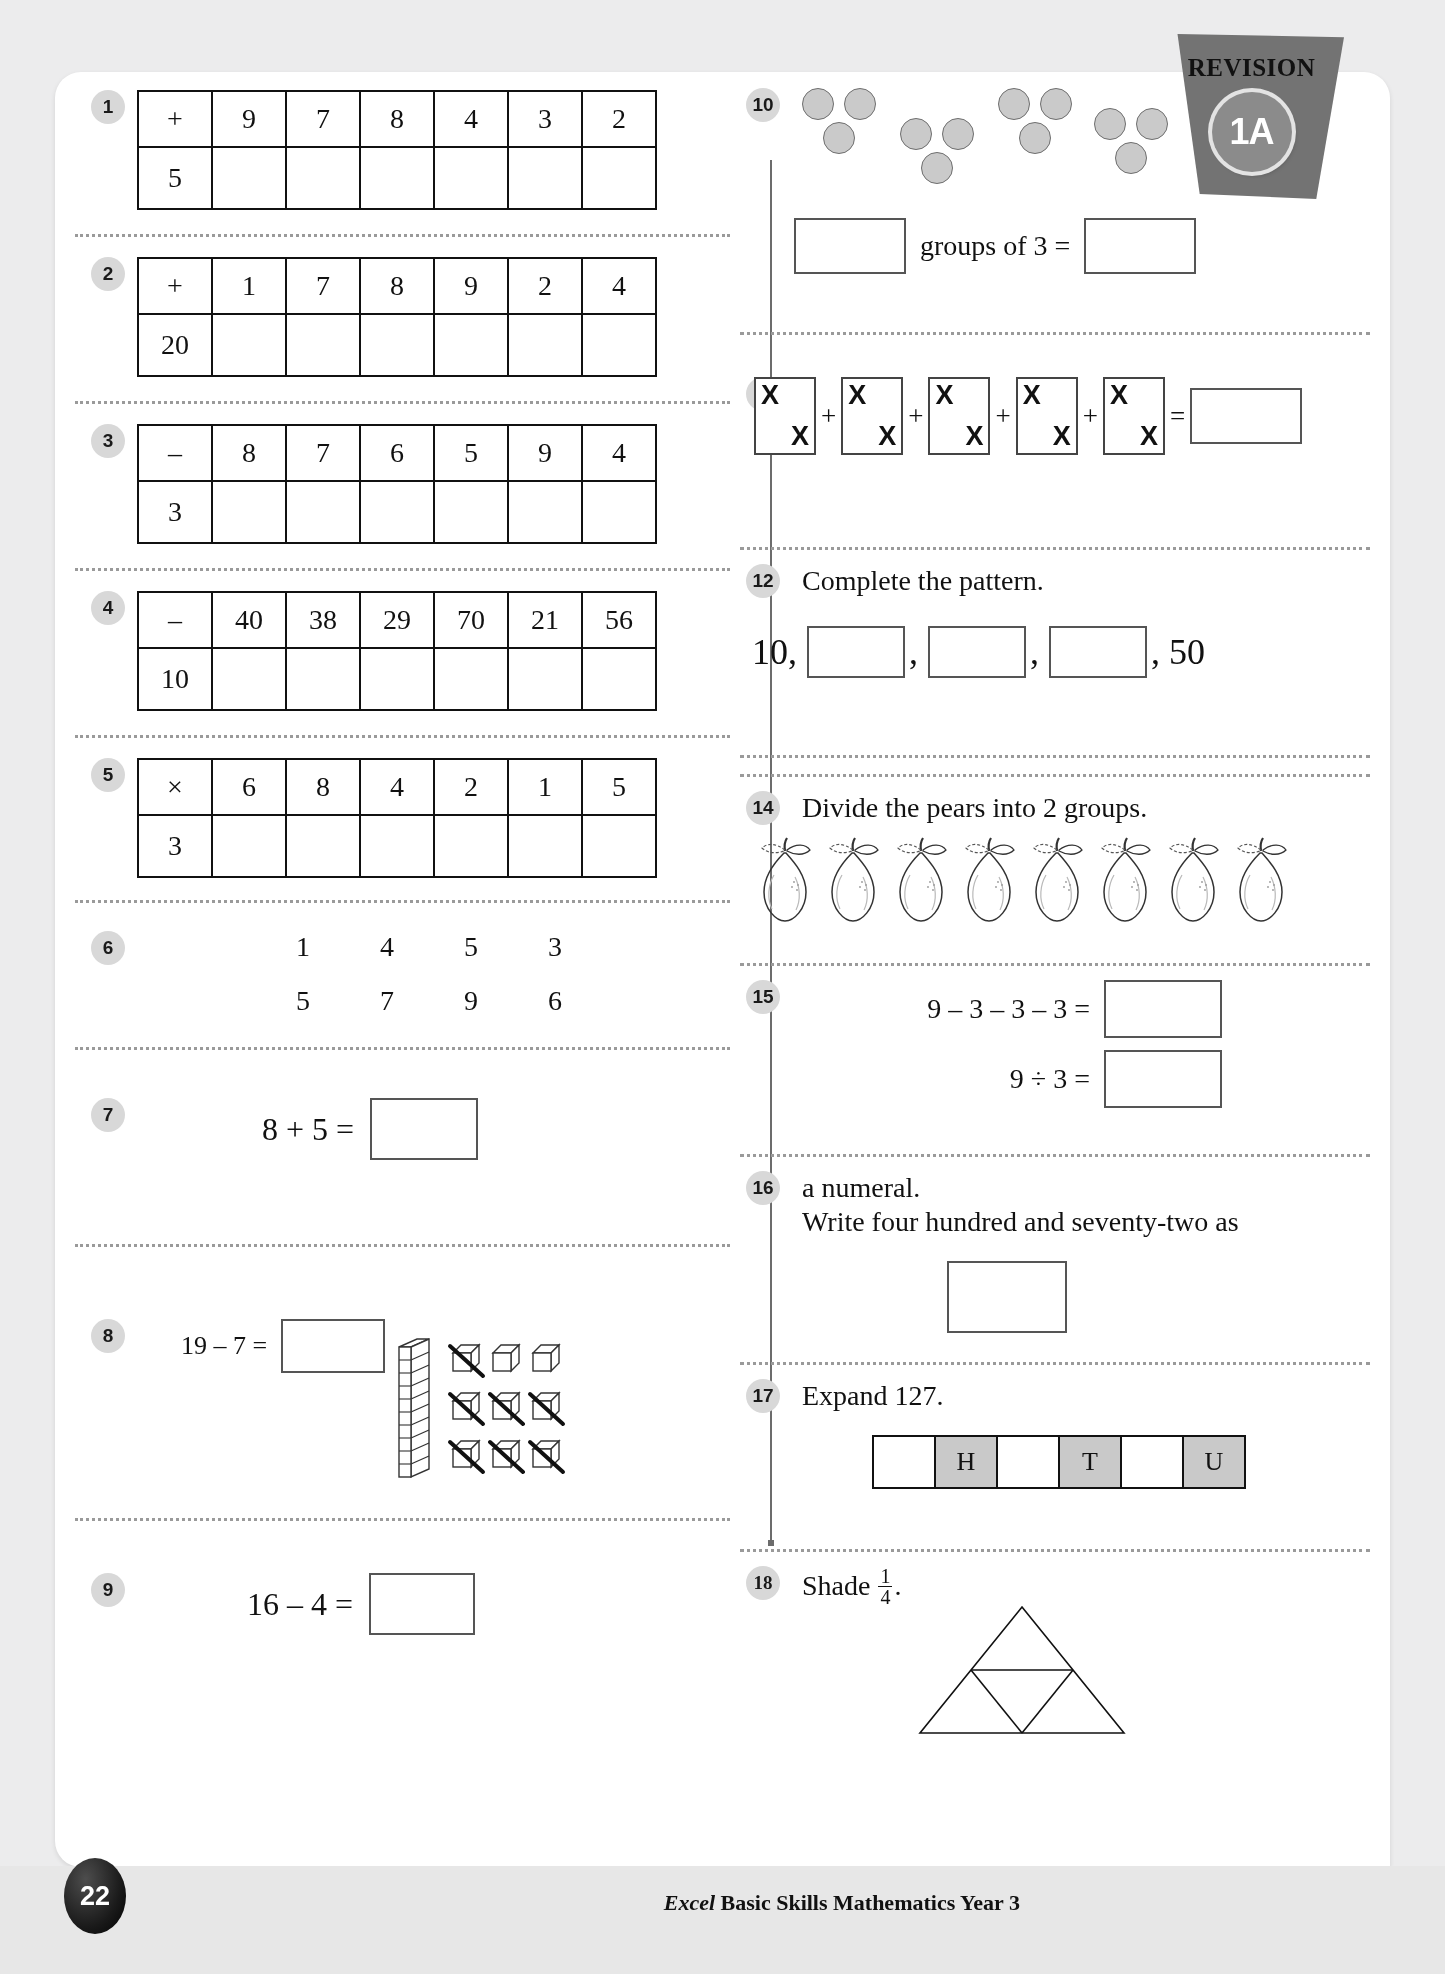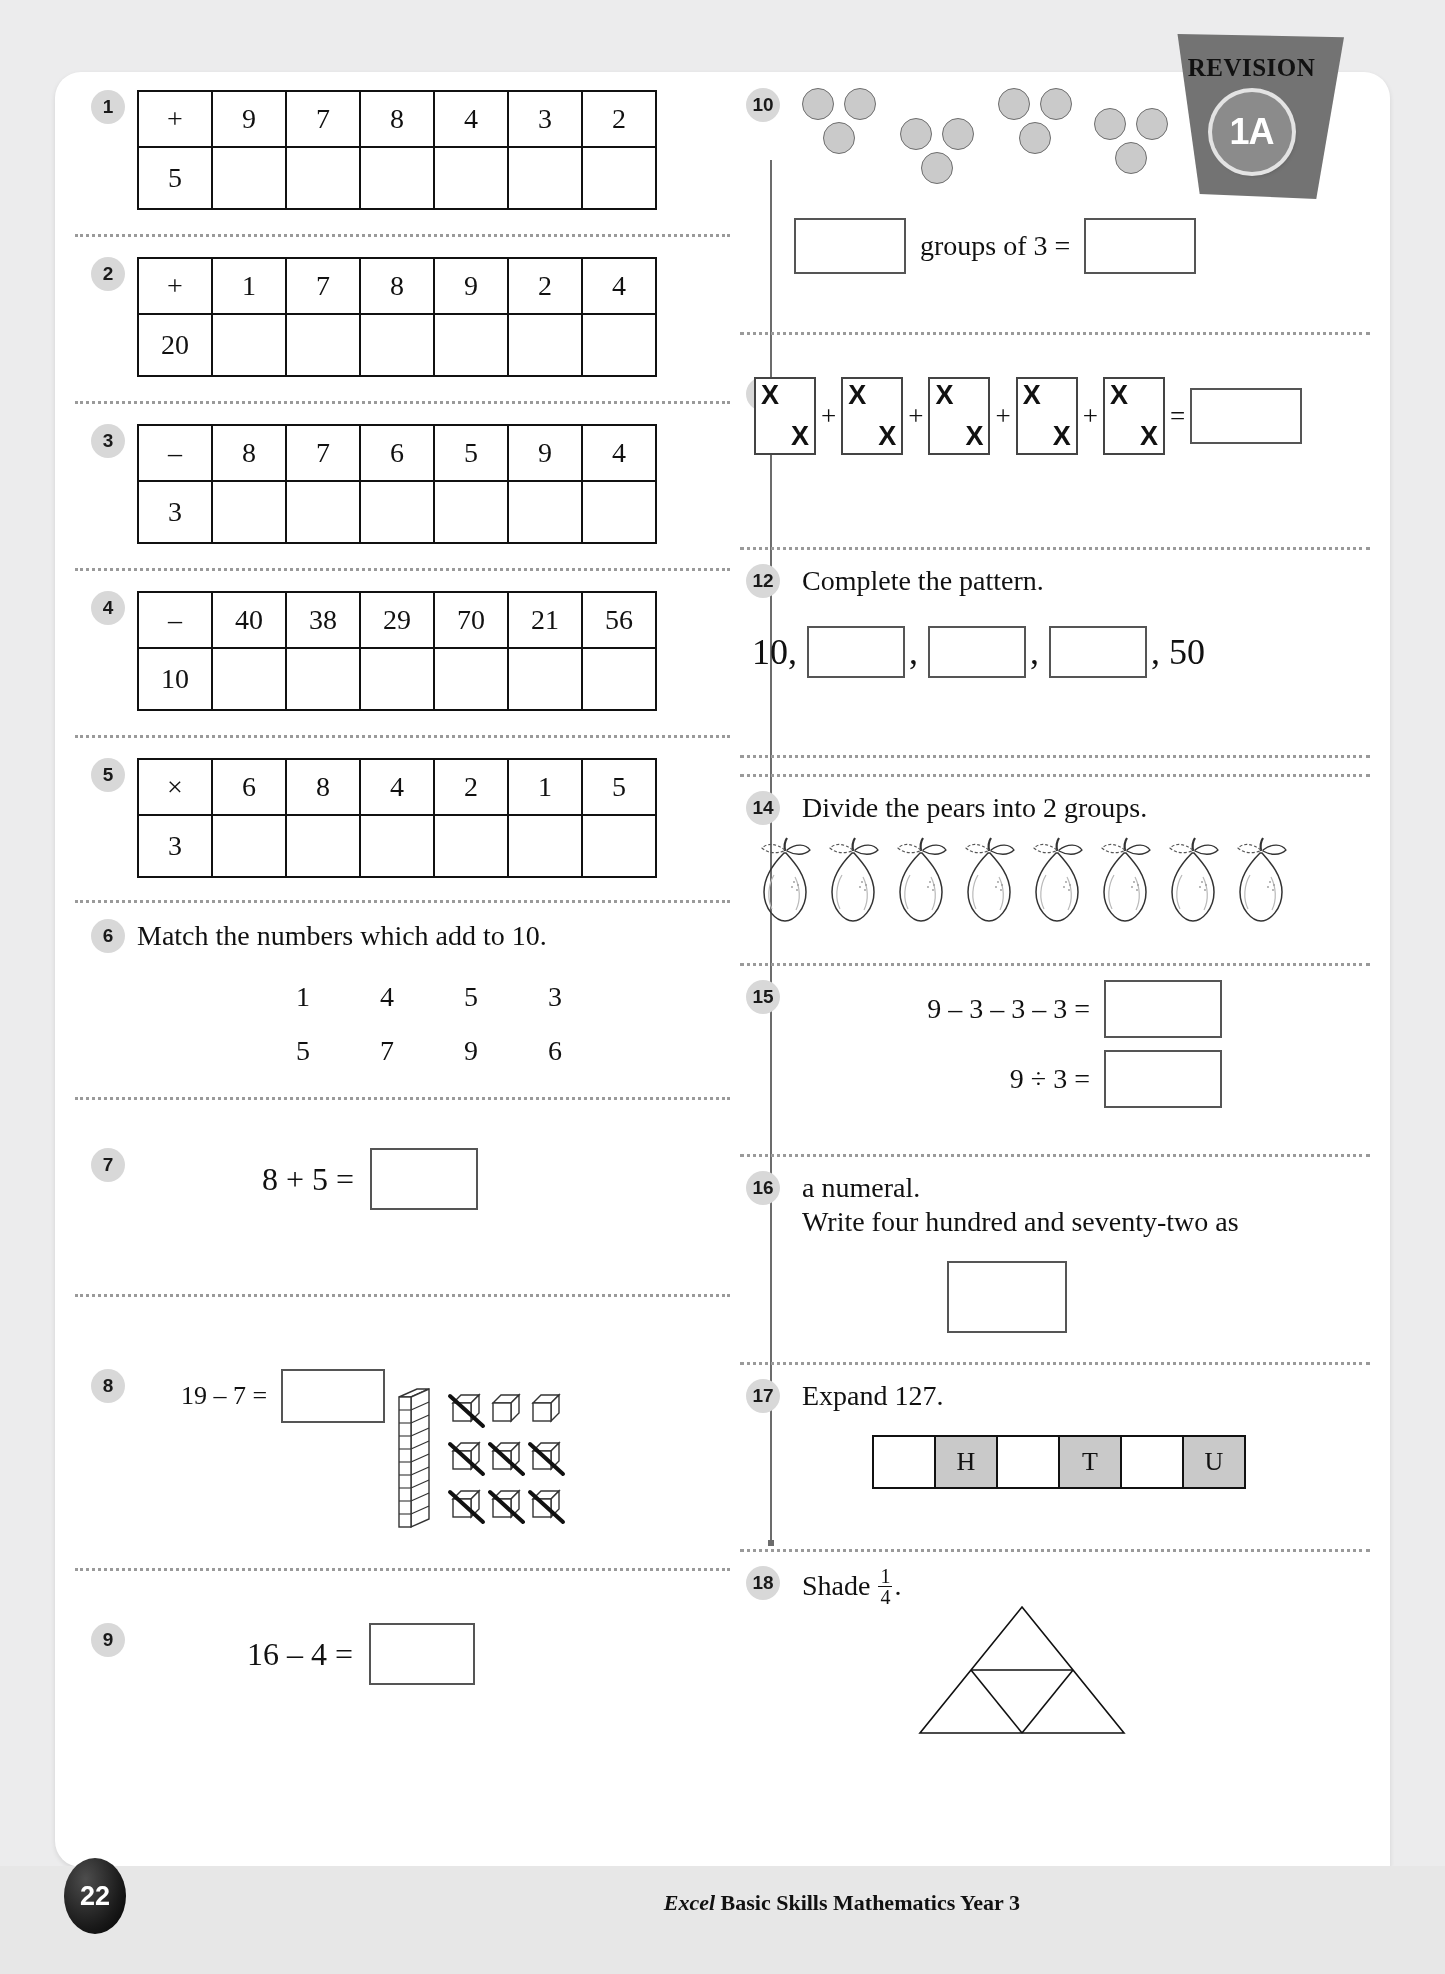--- a/index.html
+++ b/index.html
@@ -296,21 +296,20 @@
           <td></td>
         </tr>
       </tbody>
         </table>
     </div>
 
     <div class="dotrule" style="margin:22px 0 16px 0;"></div>
 
     <div class="q">
       <div class="qnum">6</div>
-      <div class="qtext">Match the numbers which add to 10.</div>
       <div class="matchrow" style="margin-top:28px;">
         <span>1</span>
         <span>4</span>
         <span>5</span>
         <span>3</span>
       </div>
       <div class="matchrow" style="margin-top:22px;">
         <span>5</span>
         <span>7</span>
         <span>9</span>
@@ -595,21 +594,21 @@
           <td></td>
           <td class="shade">U</td>
         </tr>
       </tbody>
         </table>
     </div>
 
     <div class="dotrule" style="margin:12px 0 14px 0;"></div>
 
     <div class="q" style="height:175px;">
-      <div class="qnum" style="left:6px;">18</div>
+      <div class="qnum" style="left:6px;font-family:Liberation Serif, serif;">18</div>
       <div class="qtext" style="display:flex;align-items:center;gap:8px;">
         <span>Shade</span>
         <span class="frac">
           <span class="num">1</span>
           <span class="den">4</span>
         </span>
         <span style="margin-left:-6px;">.</span>
       </div>
       <svg width="220" height="140" viewBox="0 0 220 140" style="margin-left:110px;margin-top:-6px;">
         <g fill="none" stroke="#111" stroke-width="1.6">

